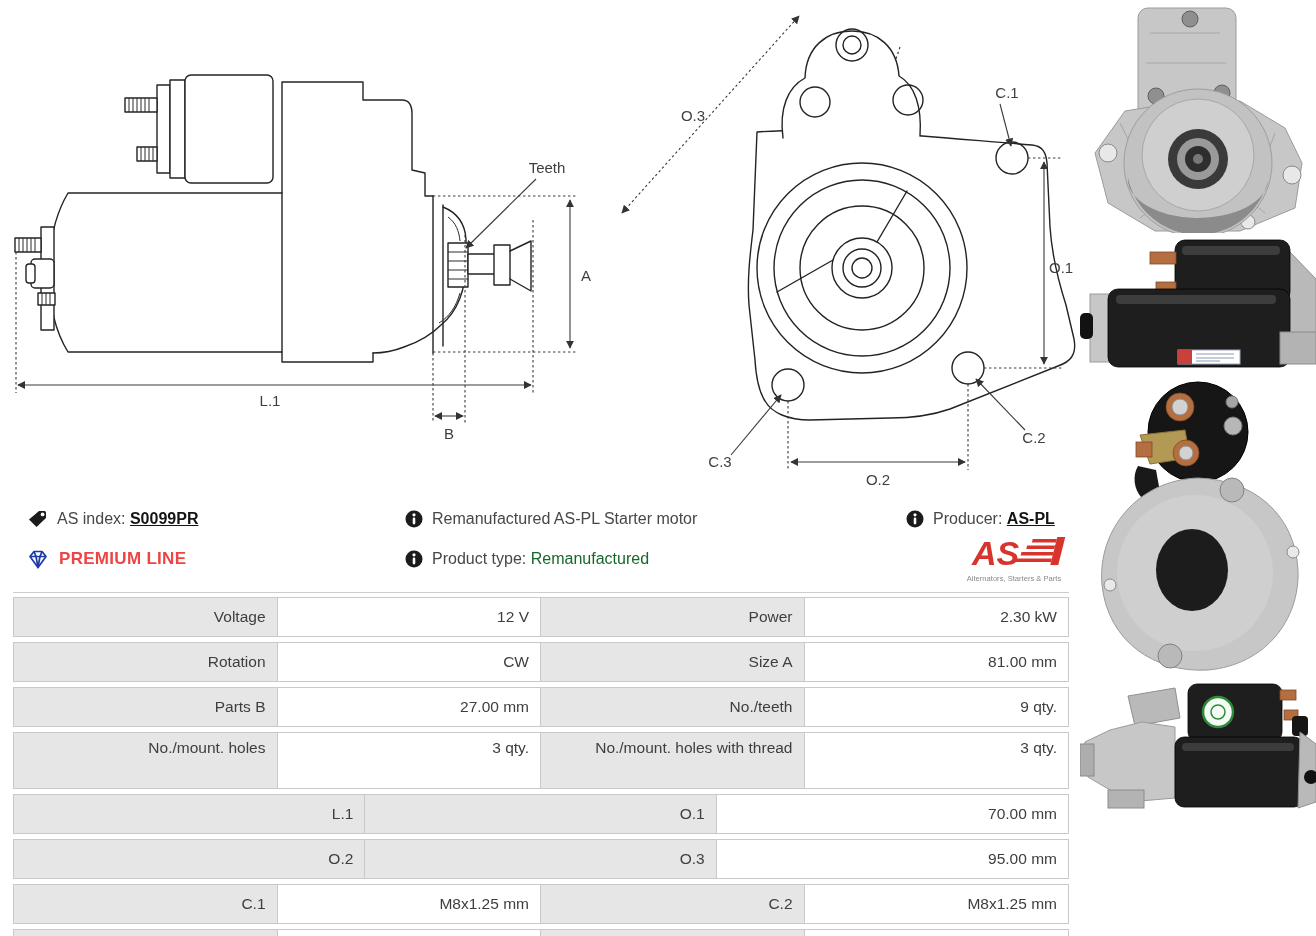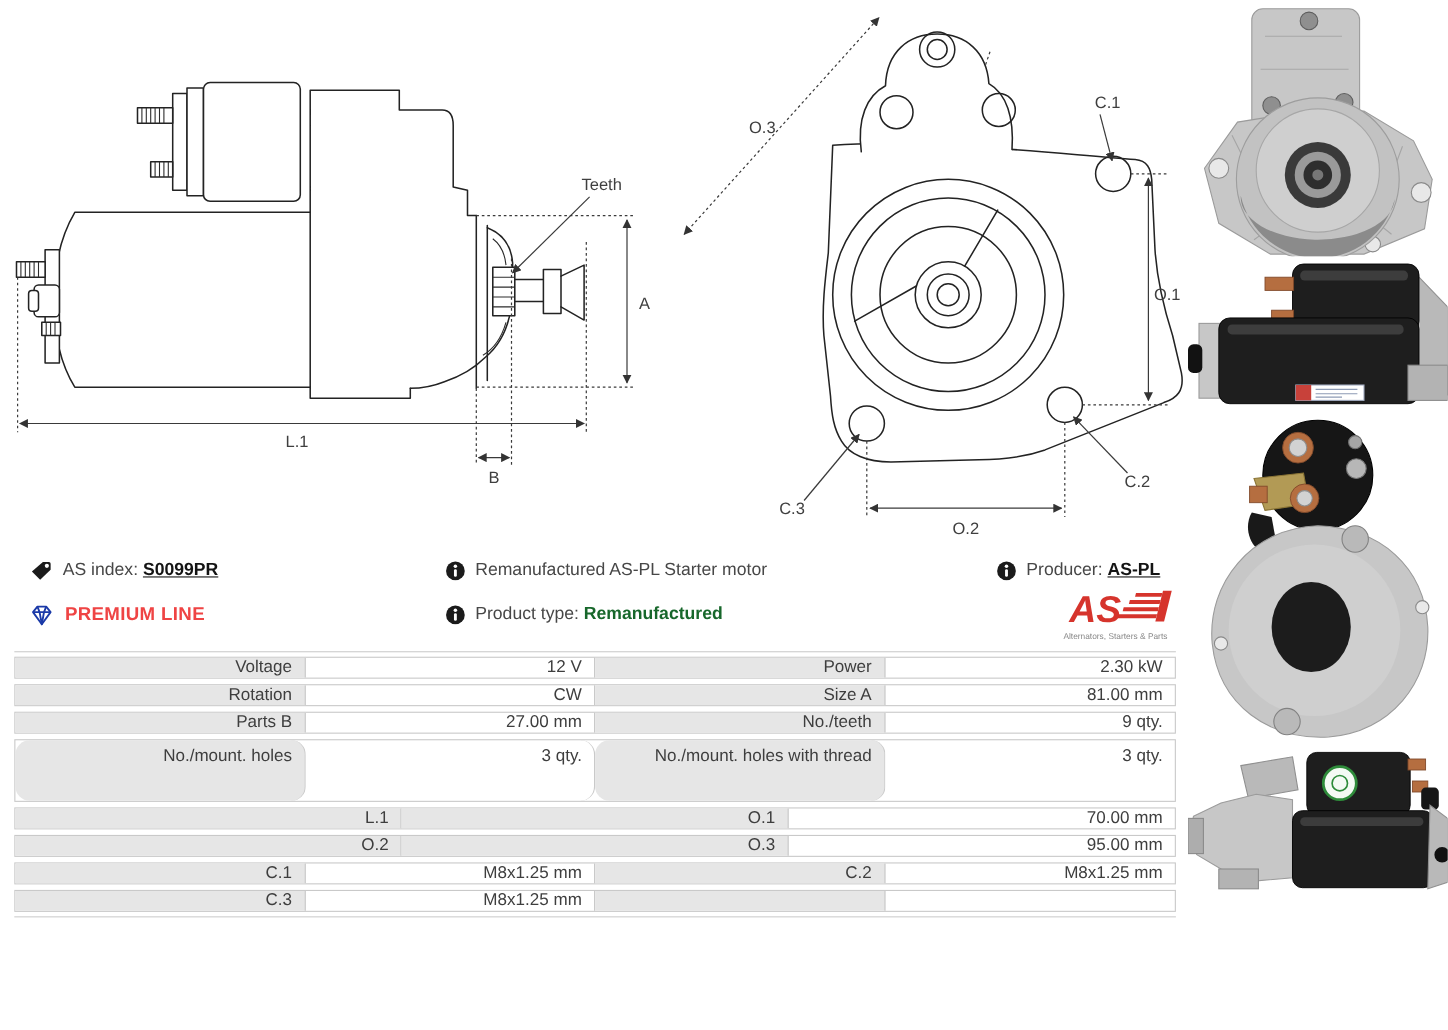--- a/index.html
+++ b/index.html
@@ -4,33 +4,33 @@
 <style>
   html,body{margin:0;padding:0;background:#fff;}
   body{width:1316px;height:936px;position:relative;overflow:hidden;
        font-family:"Liberation Sans","DejaVu Sans",sans-serif;color:#3e3e3e;}
   .abs{position:absolute;}
   
   .irow{position:absolute;display:flex;align-items:center;gap:9px;height:26px;white-space:nowrap;}
   .itxt{font-size:16px;color:#474747;}
   .itxt b{color:#141414;text-decoration:underline;}
   .premium{font-size:17px;font-weight:bold;color:#ef4444;letter-spacing:.3px;}
-  .green-val{color:#17672b;font-weight:bold;margin-top:28px;}
+  .green-val{color:#17672b;font-weight:normal;margin-top:28px;}
   
   .spec{position:absolute;left:13px;top:592px;width:1056px;
         border-top:1px solid #cdcdcd;border-bottom:1px solid #cdcdcd;padding:4px 0;}
-  .srow{display:flex;margin-bottom:5px;border:1px solid #c9c9c9;height:20px;box-sizing:border-box;background:#fff;}
+  .srow{display:flex;margin-bottom:5px;border:1px solid #c9c9c9;height:40px;box-sizing:border-box;background:#fff;}
   .srow.tall{height:57px;}
   .srow:last-child{margin-bottom:0;}
   .cell{flex:1 1 25%;display:flex;align-items:center;justify-content:flex-end;text-align:right;
         box-sizing:border-box;border-right:1px solid #c9c9c9;padding:2px 11px 2px 8px;
         font-size:15.5px;line-height:1.18;color:#3e3e3e;}
   .cell:last-child{border-right:none;}
   .lab{background:#e6e6e6;}
-  .tall .cell{align-items:flex-start;padding-top:6px;border-radius:13px;}
+  .tall .cell{align-items:flex-start;padding-top:6px;}
   
   .tech{stroke:#232323;stroke-width:1.4;fill:none;stroke-linejoin:round;stroke-linecap:round;}
   .techf{stroke:#232323;stroke-width:1.4;fill:#fff;stroke-linejoin:round;}
   .thin{stroke:#2c2c2c;stroke-width:1;fill:none;}
   .dim{stroke:#3a3a3a;stroke-width:1.1;fill:none;}
   .dot{stroke:#3a3a3a;stroke-width:1.1;fill:none;stroke-dasharray:2.4 2.6;}
   .dlabel{font-size:15px;fill:#3f3f3f;}
   
   .ph-sil{fill:#c7c7c7;stroke:#9b9b9b;stroke-width:1;}
   .ph-sil2{fill:#b9b9b9;stroke:#909090;stroke-width:1;}

